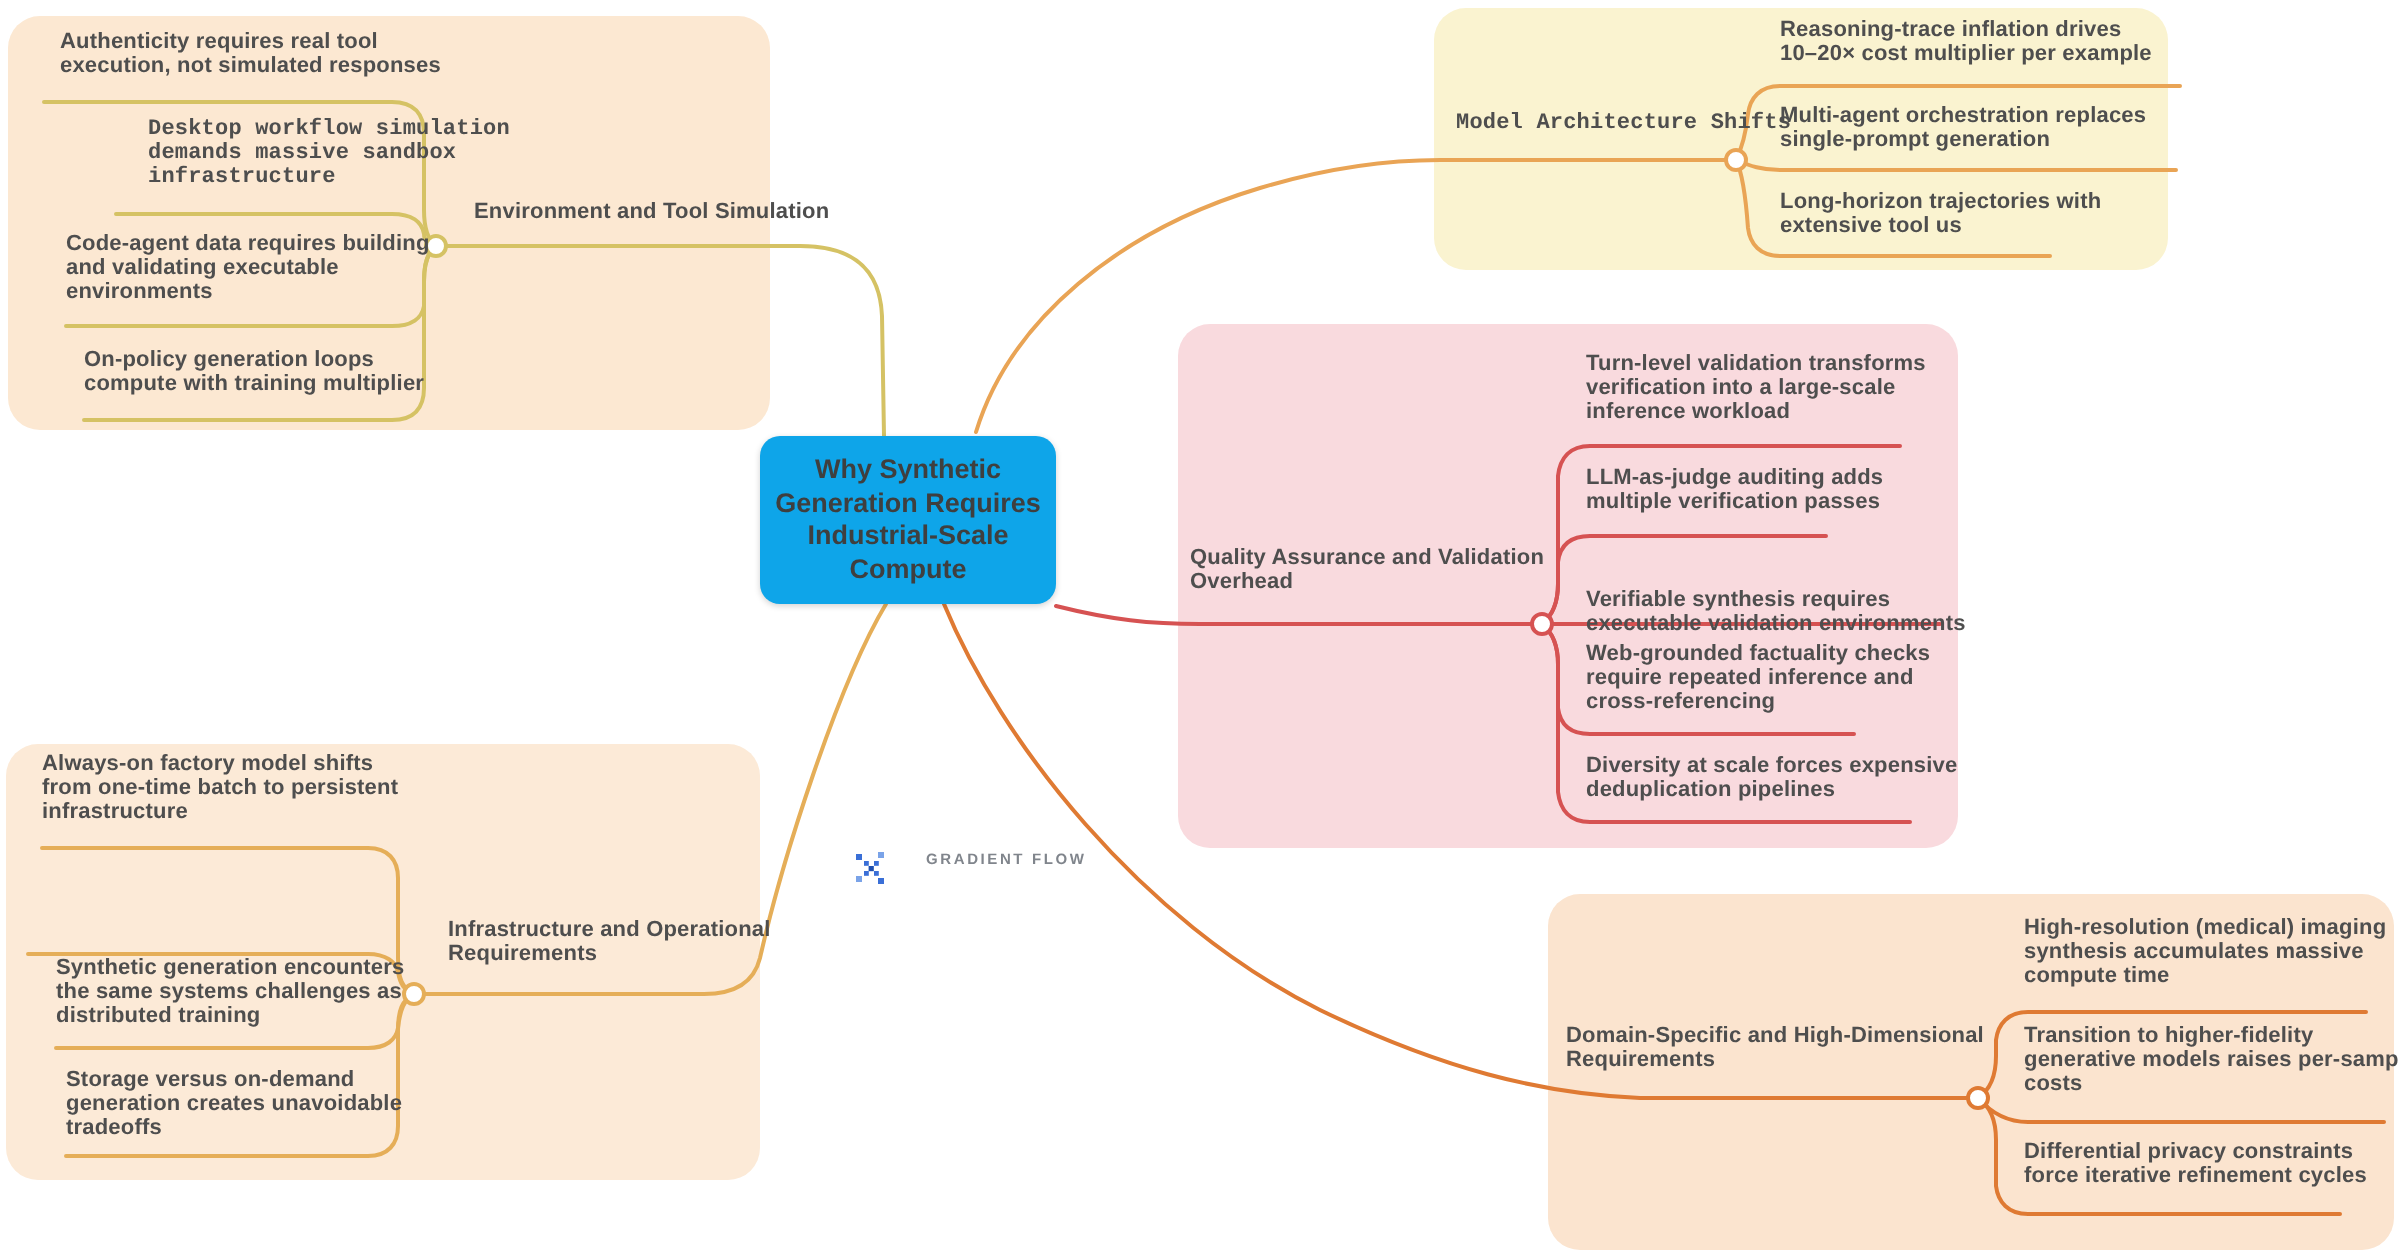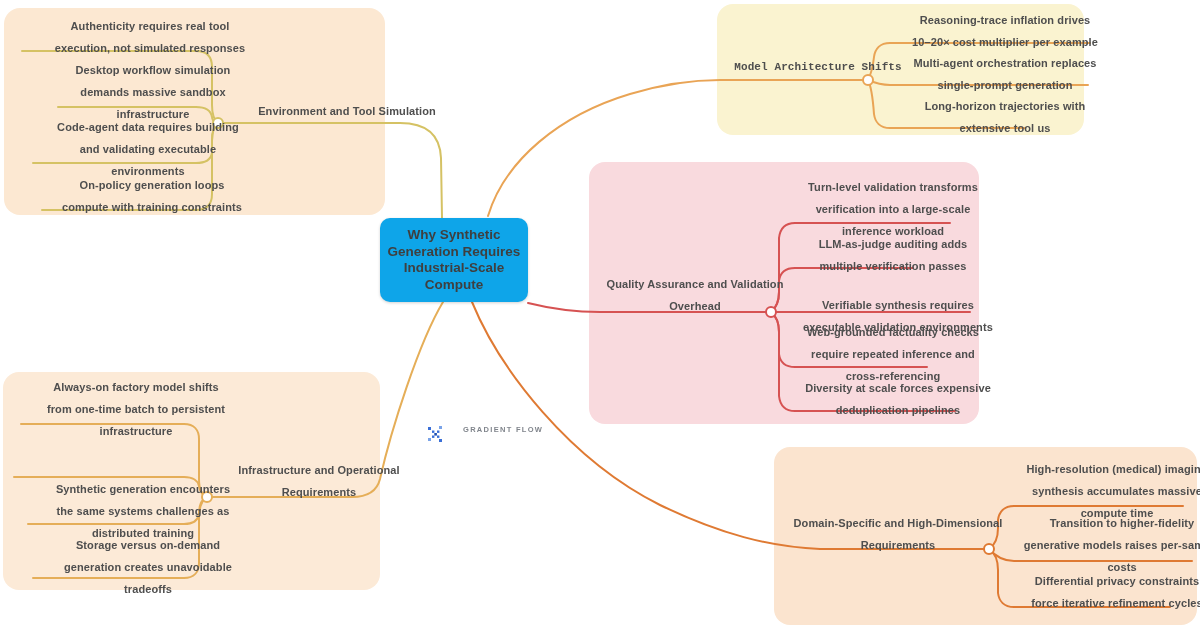--- a/index.html
+++ b/index.html
@@ -9,22 +9,22 @@
     font-family:"Liberation Sans", sans-serif;
   }
   .block{
     position:absolute;border-radius:16px;z-index:1;
   }
   .wires{
     position:absolute;left:0;top:0;z-index:2;pointer-events:none;
   }
   .node-text,.branch-label{
     position:absolute;z-index:3;
-    font-size:11px;line-height:22px;font-weight:600;color:#4e4e4e;
-    white-space:pre-line;letter-spacing:0.1px;text-align:center;
+    font-size:11px;line-height:12px;font-weight:600;color:#4e4e4e;
+    white-space:pre-line;letter-spacing:0.1px;
   }
   .root-node{
     position:absolute;z-index:3;left:380px;top:218px;width:148px;height:84px;
     border-radius:10px;display:flex;align-items:center;justify-content:center;
     text-align:center;font-size:13.5px;line-height:16.5px;font-weight:700;
     color:#3f3f3f;white-space:pre-line;
     box-shadow:0 1px 3px rgba(0,0,0,0.18);
   }
   .logo{
     position:absolute;z-index:3;left:427px;top:425px;height:18px;
@@ -101,28 +101,28 @@
   <div class="branch-label" style="left:728px;top:56px;width:180px;font-family:Liberation Mono, monospace;">Model Architecture Shifts</div>
   <div class="branch-label" style="left:595px;top:273px;width:200px;">Quality Assurance and Validation
 Overhead</div>
   <div class="branch-label" style="left:224px;top:459px;width:190px;">Infrastructure and Operational
 Requirements</div>
   <div class="branch-label" style="left:783px;top:512px;width:230px;">Domain-Specific and High-Dimensional
 Requirements</div>
 
   <div class="node-text" style="left:30px;top:15px;width:240px;">Authenticity requires real tool
 execution, not simulated responses</div>
-  <div class="node-text" style="left:43px;top:59px;width:220px;">Desktop workflow simulation
+  <div class="node-text" style="left:74px;top:59px;width:220px;font-family:Liberation Mono, monospace;">Desktop workflow simulation
 demands massive sandbox
 infrastructure</div>
   <div class="node-text" style="left:33px;top:116px;width:230px;">Code-agent data requires building
 and validating executable
 environments</div>
   <div class="node-text" style="left:42px;top:174px;width:220px;">On-policy generation loops
-compute with training constraints</div>
+compute with training multiplier</div>
 
   <div class="node-text" style="left:890px;top:9px;width:230px;">Reasoning-trace inflation drives
 10–20× cost multiplier per example</div>
   <div class="node-text" style="left:890px;top:52px;width:230px;">Multi-agent orchestration replaces
 single-prompt generation</div>
   <div class="node-text" style="left:890px;top:95px;width:230px;">Long-horizon trajectories with
 extensive tool us</div>
 
   <div class="node-text" style="left:793px;top:233px;width:200px;">LLM-as-judge auditing adds
 multiple verification passes</div>

